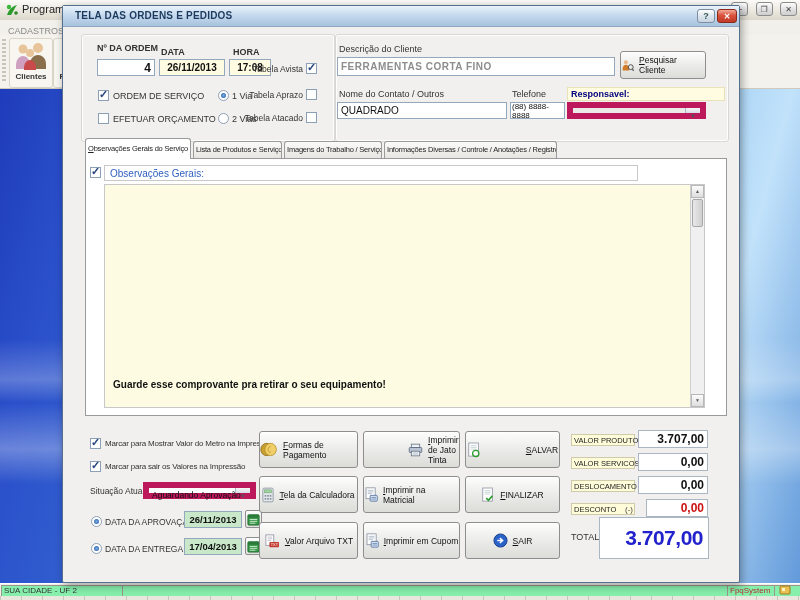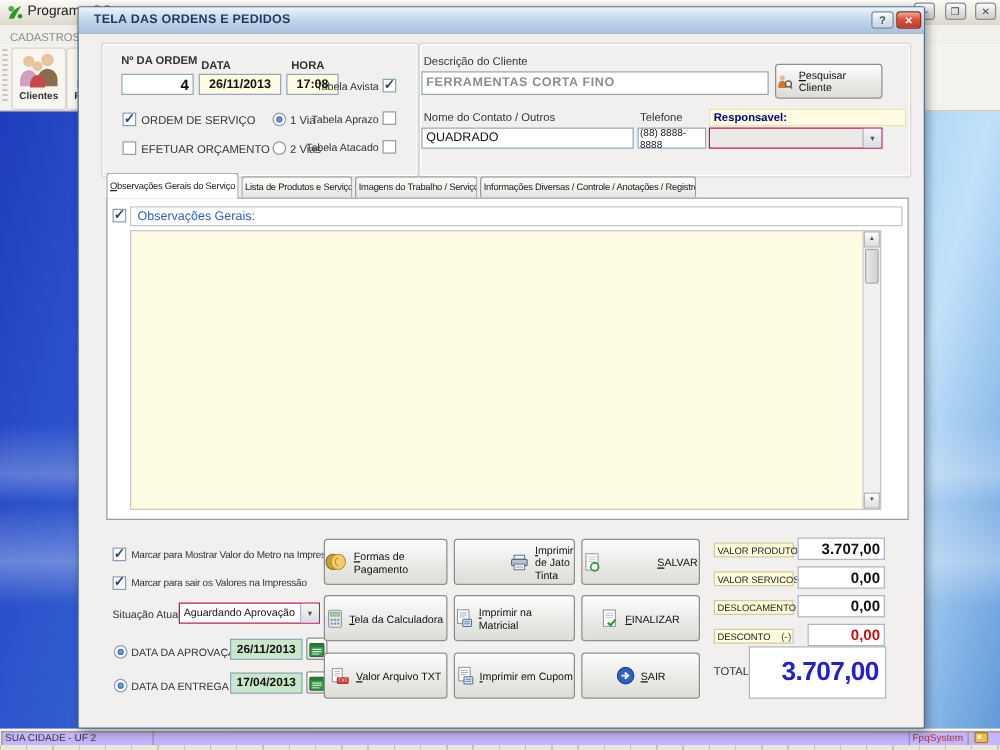--- a/index.html
+++ b/index.html
@@ -29,21 +29,21 @@
   .mw-toolbar{position:absolute;left:0;top:35px;width:800px;height:53px;background:#f4f2ec;border-bottom:1px solid #cfcabb;}
   .tb-grip{position:absolute;left:2px;top:4px;width:4px;height:44px;
     background:repeating-linear-gradient(180deg,#c8c4b8 0 2px,transparent 2px 4px);}
   .tb-btn{position:absolute;top:3px;width:42px;height:48px;border:1px solid #d8d4c8;border-radius:3px;background:#f8f6f0;text-align:center;}
   .tb-btn .tb-ic{display:block;margin:2px auto 0;width:34px;height:30px;}
   .tb-lbl{display:block;font-size:8px;font-weight:bold;color:#333;margin-top:1px;white-space:nowrap;overflow:hidden;}
 
   
   .statusbar{position:absolute;left:0;top:583px;width:800px;height:13px;background:#f1efe9;border-top:1px solid #fff;}
   .sb-cell{position:absolute;top:1px;height:10px;border:1px solid;border-color:#9a968a #fff #fff #9a968a;
-    font-size:8px;color:#333;padding:0 2px;white-space:nowrap;overflow:hidden;background:#c4b5fd;}
+    font-size:8px;color:#333;padding:0 2px;white-space:nowrap;overflow:hidden;background:#86efac;}
   .sb-brand{color:#b03030;}
   .sb-ic{position:absolute;top:1px;width:12px;height:10px;}
   .bottom-ticks{position:absolute;left:0;top:596px;width:800px;height:4px;background:
     repeating-linear-gradient(90deg,#c9c5b9 0 1px,#e9e6de 1px 21px);}
 
   
   .dialog{position:absolute;left:62px;top:5px;width:678px;height:578px;background:#f1f0ee;
     border:1px solid #55708c;border-radius:2px;box-shadow:2px 3px 8px rgba(0,0,0,.35);box-sizing:border-box;}
   .dlg-titlebar{position:absolute;left:0;top:0;width:676px;height:20px;
     background:linear-gradient(#eaf3fb,#c2d7ec 50%,#a9c3dd);border-bottom:1px solid #8fa9c2;}
@@ -66,42 +66,42 @@
   .fld.green{background:#c9e8c9;font-weight:bold;justify-content:center;}
   .fld.disabled-text{color:#8d8d8d;font-weight:bold;}
 
   .cb{position:absolute;width:11px;height:11px;background:#fff;border:1px solid #8ba0b5;box-sizing:border-box;}
   .cb.checked::after{content:"✓";position:absolute;left:0px;top:-3px;font-size:11px;font-weight:bold;color:#27477e;}
   .rb{position:absolute;width:11px;height:11px;border-radius:50%;background:#fff;border:1px solid #8ba0b5;box-sizing:border-box;}
   .rb.sel::after{content:"";position:absolute;left:2px;top:2px;width:5px;height:5px;border-radius:50%;
     background:radial-gradient(#7ab0e8,#1d4f9e);}
   .smalllbl{font-size:8.5px;}
 
-  .combo{position:absolute;background:#fff;border:1px solid #be185d;box-sizing:border-box;font-size:8.5px;color:#111;}
+  .combo{position:absolute;background:#fff;border:6px solid #be185d;box-sizing:border-box;font-size:8.5px;color:#111;}
   .combo .cval{position:absolute;left:3px;top:2px;white-space:nowrap;}
   .combo .cbtn{position:absolute;right:0;top:0;bottom:0;width:14px;border-left:1px solid #a8b8c8;
     background:linear-gradient(#f6f6f6,#d8dde4);text-align:center;}
   .combo .cbtn::after{content:"▼";font-size:6px;color:#555;position:relative;top:2px;}
   .combo.disabled{background:#eceae6;}
 
   .btn{position:absolute;border:1px solid #8e8e8e;border-radius:3px;
     background:linear-gradient(#fdfdfd,#ececea 48%,#dcdcd8);box-shadow:inset 0 1px 0 #fff;
     display:flex;align-items:center;justify-content:center;gap:5px;font-size:8.5px;color:#111;box-sizing:border-box;}
   .btn .bic{flex:0 0 auto;display:block;}
   .hk{display:inline-block;}
   .hk::first-letter{text-decoration:underline;}
 
   
   .tab{position:absolute;height:17px;top:135px;background:linear-gradient(#fbfbfa,#e7e5e1);
     border:1px solid #9a9a9a;border-bottom:none;border-radius:3px 3px 0 0;font-size:7.5px;color:#222;
     text-align:center;line-height:16px;white-space:nowrap;overflow:hidden;box-sizing:border-box;letter-spacing:-.2px;padding:0 2px;}
   .tab.active{top:132px;height:21px;background:#fff;z-index:3;font-weight:normal;line-height:19px;}
   .tabpanel{position:absolute;left:22px;top:152px;width:642px;height:258px;background:#fff;border:1px solid #9a9a9a;z-index:2;box-sizing:border-box;}
 
-  .obs-strip{position:absolute;left:41px;top:159px;width:618px;height:16px;background:#fff;border:1px solid #c8c8c8;z-index:4;box-sizing:border-box;}
+  .obs-strip{position:absolute;left:41px;top:159px;width:534px;height:16px;background:#fff;border:1px solid #c8c8c8;z-index:4;box-sizing:border-box;}
   .obs-strip span{position:absolute;left:5px;top:2px;font-size:10px;color:#2f5fbf;}
   .obs-chk{left:27px;top:161px;z-index:4;}
   .textarea{position:absolute;left:41px;top:178px;width:601px;height:224px;background:#fdfce3;border:1px solid #c8c8c8;z-index:4;box-sizing:border-box;}
   .note{position:absolute;left:8px;top:194px;font-size:10px;font-weight:bold;color:#111;}
   .vscroll{position:absolute;right:0;top:0;bottom:0;width:13px;background:#f0f0f0;border-left:1px solid #d0d0d0;}
   .varr{position:absolute;left:0;width:13px;height:13px;background:linear-gradient(#fcfcfc,#dedede);
     border:1px solid #b8b8b8;box-sizing:border-box;text-align:center;font-size:5px;color:#555;line-height:11px;}
   .varr.up{top:0;}
   .varr.dn{bottom:0;}
   .vthumb{position:absolute;left:1px;top:14px;width:11px;height:28px;background:linear-gradient(90deg,#e8e8e8,#cfcfcf);
@@ -244,20 +244,21 @@
     <div class="tab" style="left:130px;width:89px;"><span>Lista de Produtos e Serviços -&gt;</span></div>
     <div class="tab" style="left:221px;width:98px;"><span>Imagens do Trabalho / Serviço -&gt;</span></div>
     <div class="tab" style="left:321px;width:173px;"><span>Informações Diversas / Controle / Anotações / Registro Interno</span></div>
 
     <div class="tabpanel"></div>
     <span class="cb checked obs-chk"></span>
     <div class="obs-strip">
       <span>Observações Gerais:</span>
     </div>
     <div class="textarea">
+      <span class="note">Guarde esse comprovante pra retirar o seu equipamento!</span>
       <div class="vscroll">
         <span class="varr up">▲</span>
         <span class="varr dn">▼</span>
         <span class="vthumb"></span>
       </div>
     </div>
 
     <span class="cb checked" style="left:27px;top:432px;"></span>
     <span class="lbl" style="left:42px;top:433px;font-size:8px;letter-spacing:-.2px;">Marcar para Mostrar Valor do Metro na Impressão</span>
     <span class="cb checked" style="left:27px;top:455px;"></span>

